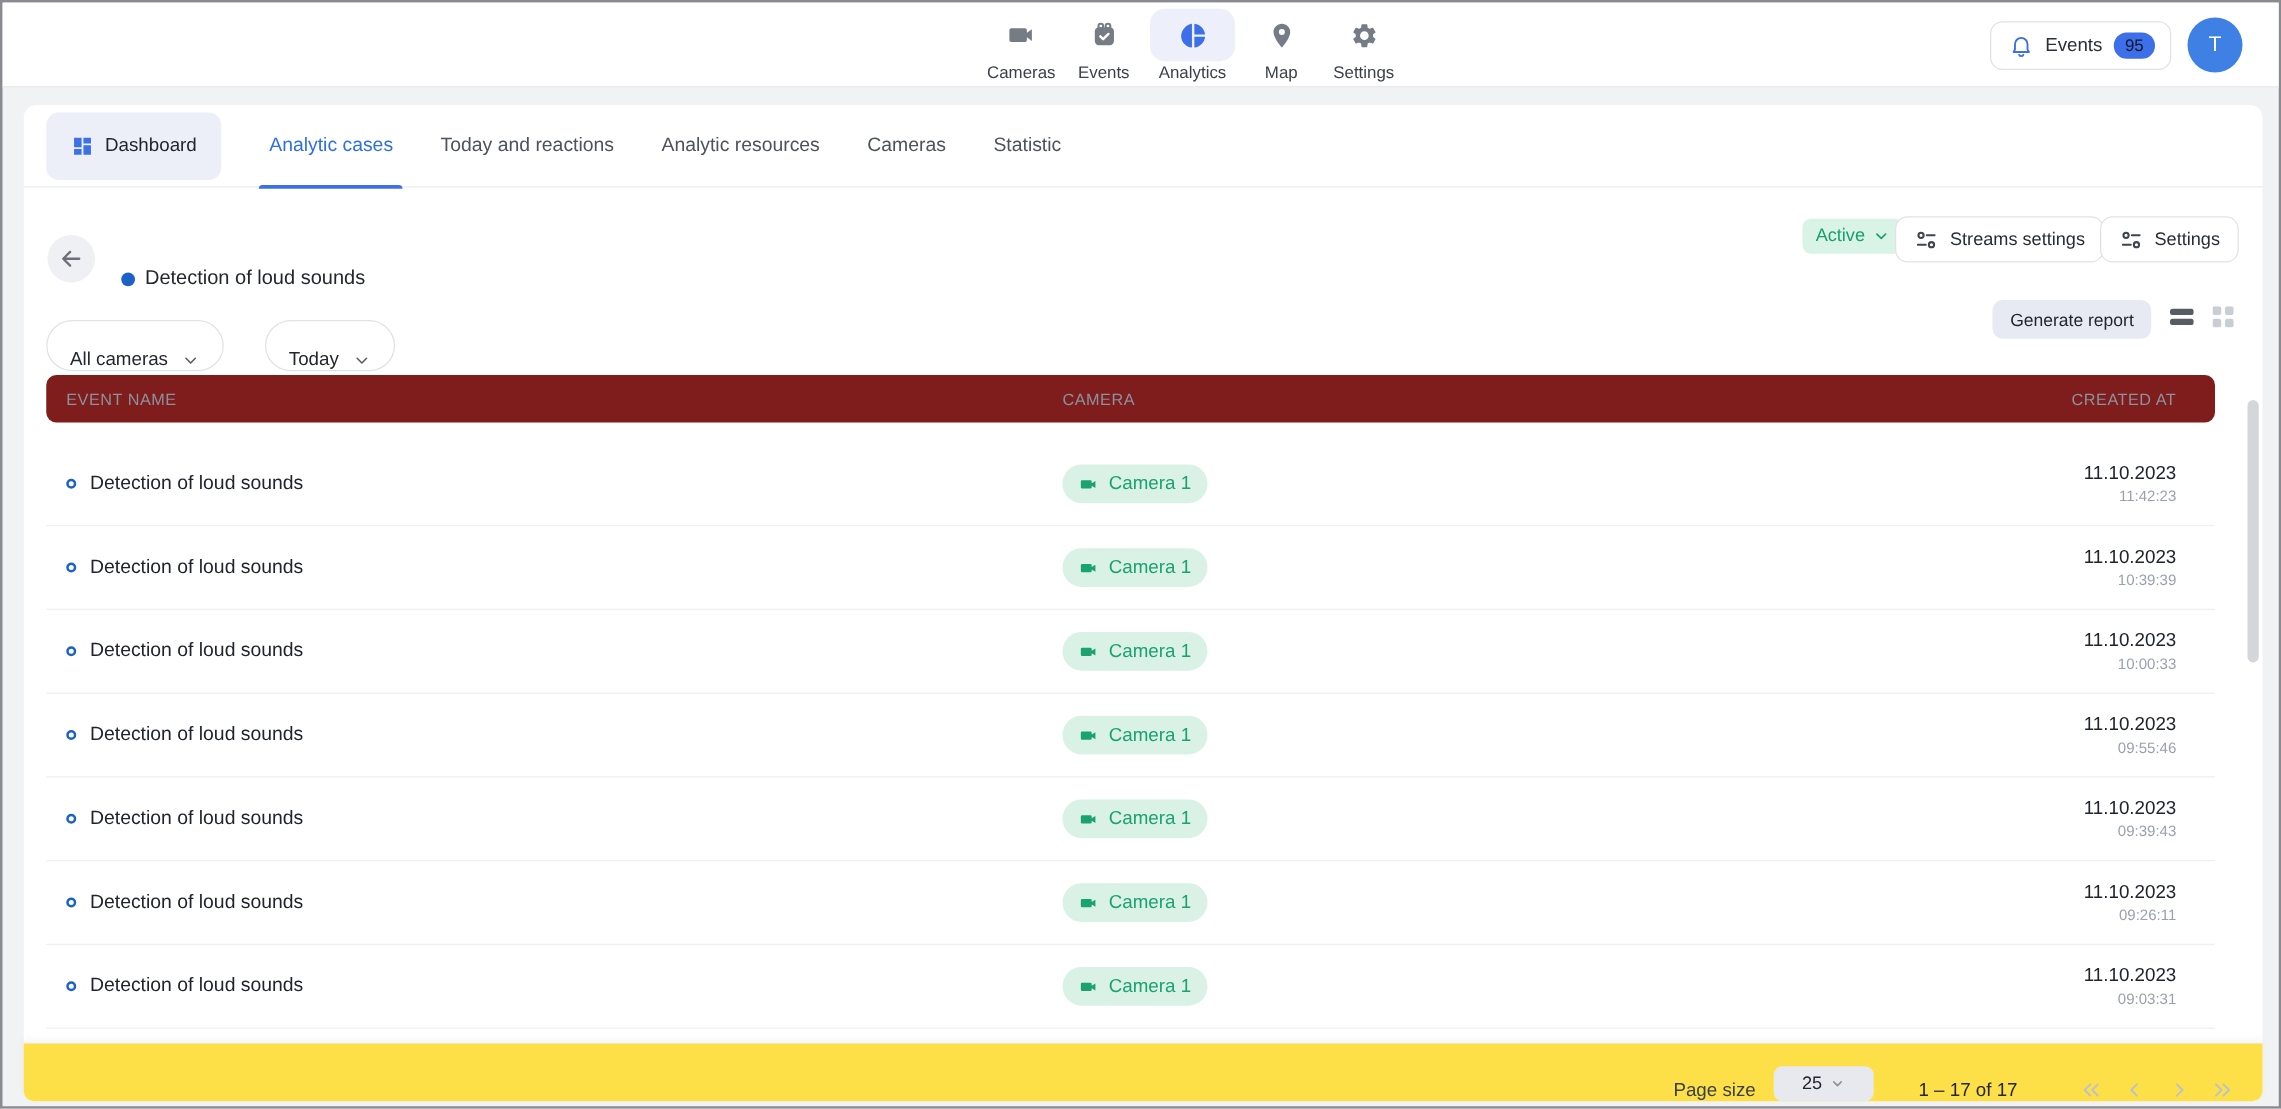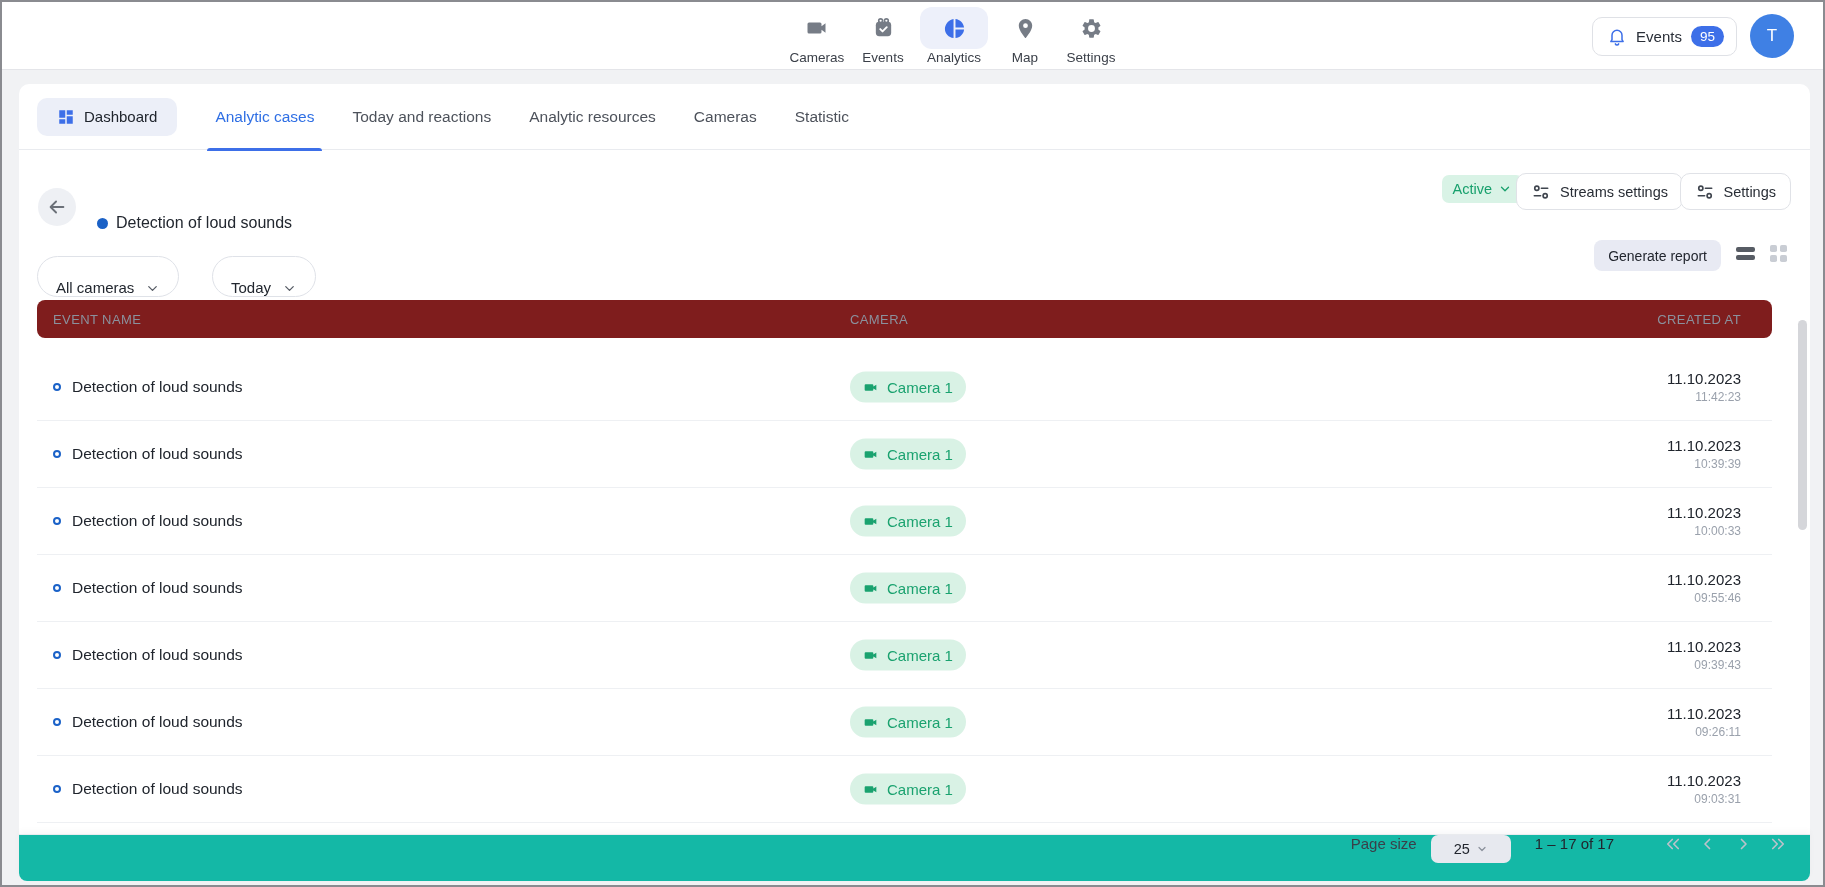--- a/index.html
+++ b/index.html
@@ -16,32 +16,32 @@
     display:flex; align-items:flex-start; gap:8px; padding-top:5px; }
   .nav-item{ display:flex; flex-direction:column; align-items:center; gap:1px; cursor:pointer; }
   .nav-icon-box{ width:58px; height:42px; display:flex; align-items:center;
     justify-content:center; border-radius:12px; color:#767c86; }
   .nav-item.active .nav-icon-box{ width:68px; background:#edf0fa; color:#3d6fe8; }
   .nav-label{ font-size:13.5px; color:#3b4049; white-space:nowrap; }
   .events-btn{ position:absolute; right:86px; top:15px; height:39px;
     display:flex; align-items:center; gap:9px; padding:0 12px 0 14px;
     border:1px solid #dfe1e6; border-radius:10px; background:#fff;
     font-size:15px; color:#2a2f38; cursor:pointer; }
-  .events-badge{ background:#3d6fe8; color:#ffffff; font-size:13.5px;
+  .events-badge{ background:#3d6fe8; color:#0f172a; font-size:13.5px;
     padding:3px 9px; border-radius:11px; }
   .avatar{ position:absolute; right:29px; top:12px; width:44px; height:44px;
     border-radius:50%; background:#3f80e4; color:#fff; display:flex;
     align-items:center; justify-content:center; font-size:17px; cursor:pointer; }
   
   .card{ position:absolute; left:17px; top:82px; width:1791px; height:797px;
     background:#fff; border-radius:10px 10px 8px 8px; }
   
   .tabs-row{ position:absolute; left:0; right:0; top:0; height:66px;
     border-bottom:1px solid #e9ebef; display:flex; align-items:center; padding-left:18px; }
-  .dashboard-pill{ height:38px; display:flex; align-items:center; gap:9px;
+  .dashboard-pill{ height:54px; display:flex; align-items:center; gap:9px;
     padding:0 20px; border-radius:10px; background:#eceff8; font-size:15px;
     color:#20252d; cursor:pointer; }
   .tab{ margin-left:38px; font-size:15.5px; color:#4d525b; position:relative;
     height:66px; display:flex; align-items:center; cursor:pointer; white-space:nowrap;justify-content:flex-end; }
   .tab:first-of-type{ margin-left:24px; }
   .tab.active{ color:#2f6fe4; }
   .tab.active::after{ content:''; position:absolute; left:-8px; right:-8px;
     bottom:-1px; height:3px; background:#3d6fe8; border-radius:3px 3px 0 0; }
   
   .back-btn{ position:absolute; left:19px; top:104px; width:38px; height:38px;
@@ -87,26 +87,26 @@
   .ring-icon{ width:8px; height:8px; border:2.5px solid #1b62c8; border-radius:50%; }
   .camera-badge{ position:absolute; left:813px; top:50%; transform:translateY(-50%);
     height:31px; display:flex; align-items:center; gap:8px; padding:0 13px;
     background:#d9f2e5; border-radius:16px; color:#1aa26f; font-size:15px; }
   .created{ position:absolute; right:31px; top:50%; transform:translateY(-50%); text-align:right; }
   .created .date{ font-size:15px; color:#20252d; margin-bottom:3px; }
   .created .time{ font-size:12px; color:#9aa1ac; }
   
   .card-footer{ position:absolute; left:0; right:0; bottom:0; height:47px;
     border-top:1px solid #e9ebee; box-shadow:0 -3px 6px rgba(40,45,60,.03);
-    display:flex; align-items:flex-start; justify-content:flex-end; padding-right:23px;
-    background:#14b8a6; border-radius:0 0 8px 8px; }
+    display:flex; align-items:flex-end; justify-content:flex-end; padding-right:23px;
+    background:#fde047; border-radius:0 0 8px 8px; }
   .page-size-label{ font-size:15px; color:#3a3f49; margin-right:14px; }
   .size-pill{ height:28px; background:#e7e9ef; border-radius:7px; display:flex;
     align-items:center; gap:6px; padding:0 23px; font-size:14.5px; color:#22262e; cursor:pointer; }
-  .range-text{ font-size:15px; color:#22262e; margin-left:24px; margin-right:50px; }
+  .range-text{ font-size:15px; color:#22262e; margin-left:36px; margin-right:50px; }
   .pager{ display:flex; gap:17px; align-items:center; }
   .pager-btn{ color:#bdc2ca; cursor:pointer; display:flex; align-items:center; }
   .scroll-thumb{ position:absolute; left:1796px; top:318px; width:9px; height:210px;
     background:#d5d6da; border-radius:5px; }
   svg{ display:block; }
 </style>
 </head>
 <body>
 
 <div class="window">

